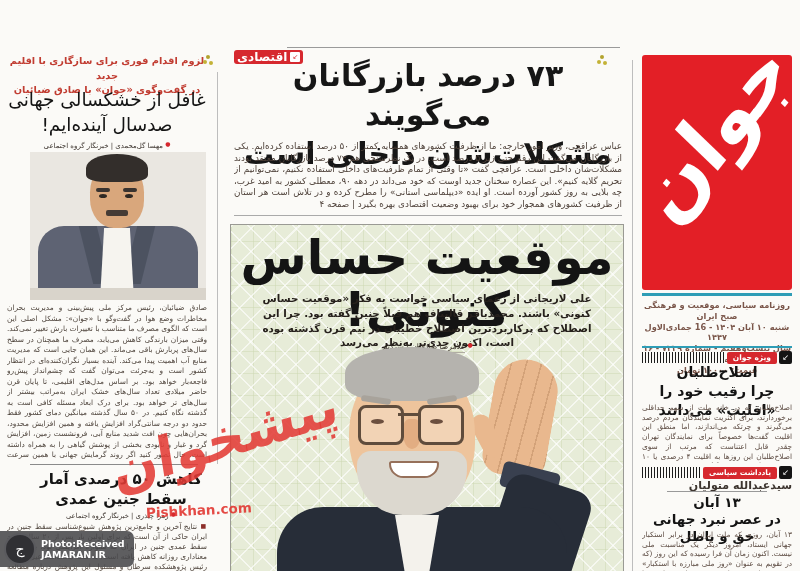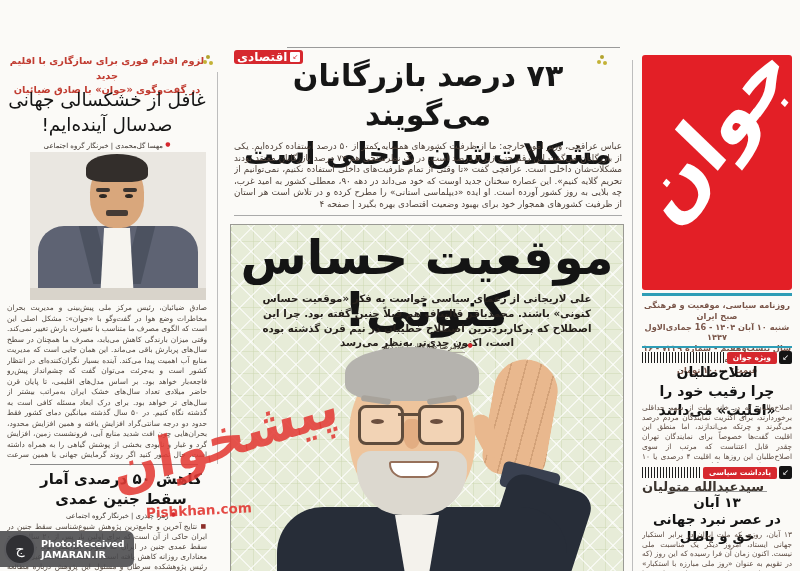--- a/index.html
+++ b/index.html
@@ -20,21 +20,21 @@
   .strip2{left:642px;top:466px;}
   .arrow-box{width:13px;height:13px;background:#141414;color:#fff;font-size:8px;line-height:13px;
         text-align:center;border-radius:2px;flex:0 0 auto;}
   .tag-pill{background:#d6282e;color:#fff;font-size:7.5px;font-weight:bold;height:12px;line-height:12px;
         padding:0 6px;border-radius:2px;margin:0 2px;flex:0 0 auto;white-space:nowrap;}
   .barcode{flex:1 1 auto;height:11px;background:repeating-linear-gradient(90deg,#1c1c1c 0 1px,#fbfaf7 1px 3px);}
   .r-headline{left:642px;top:363px;width:150px;text-align:center;font-weight:bold;color:#141414;
         font-size:14px;line-height:19px;}
   .r-body{left:642px;width:150px;text-align:justify;font-size:7.4px;line-height:9.7px;color:#5d4c43;overflow:hidden;}
   .r1-body{top:403px;height:60px;}
-  .r-author{left:642px;top:479px;width:150px;text-align:left;font-size:13px;font-weight:bold;color:#3d3museum32;color:#3d352f;}
+  .r-author{left:642px;top:479px;width:150px;text-align:right;font-size:11px;font-weight:bold;color:#3d3museum32;color:#3d352f;}
   .r-hairline{left:667px;top:491px;width:100px;height:1px;background:#999;}
   .r2-headline{left:642px;top:494px;width:150px;text-align:center;font-weight:bold;color:#141414;
         font-size:13.5px;line-height:17px;}
   .r2-body{top:530px;height:41px;}
   
   .sec-rule{left:287px;top:47px;width:333px;height:1px;background:#9a9a9a;}
   .tag-economy{left:234px;top:50px;height:14px;background:#d6282e;border-radius:3px;display:flex;
         align-items:center;padding:0 3px;}
   .tag-economy .wsq{width:10px;height:10px;background:#fff;border-radius:1px;color:#d6282e;font-size:7px;
         line-height:10px;text-align:center;margin-left:3px;}

